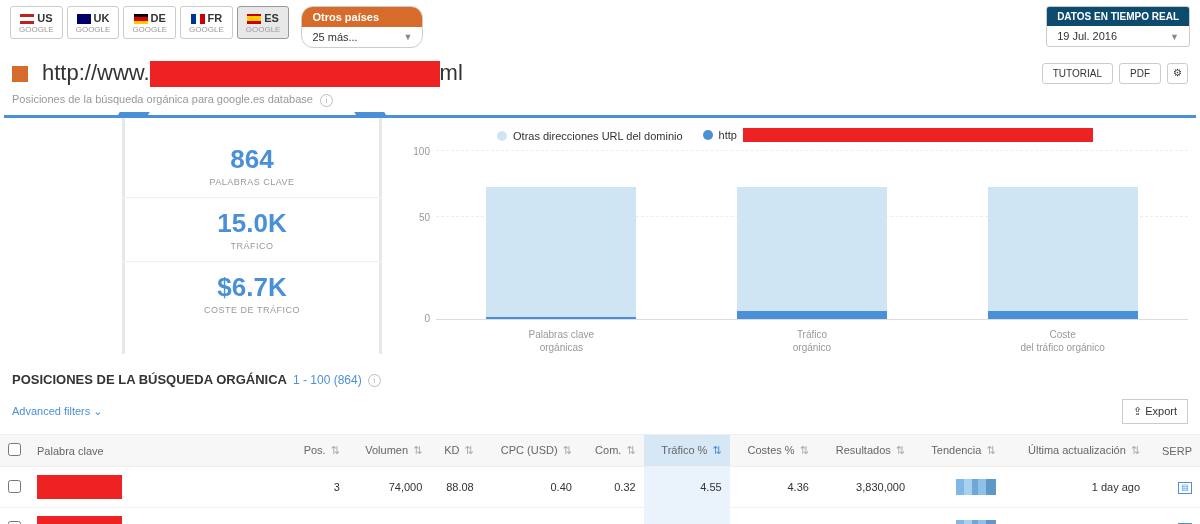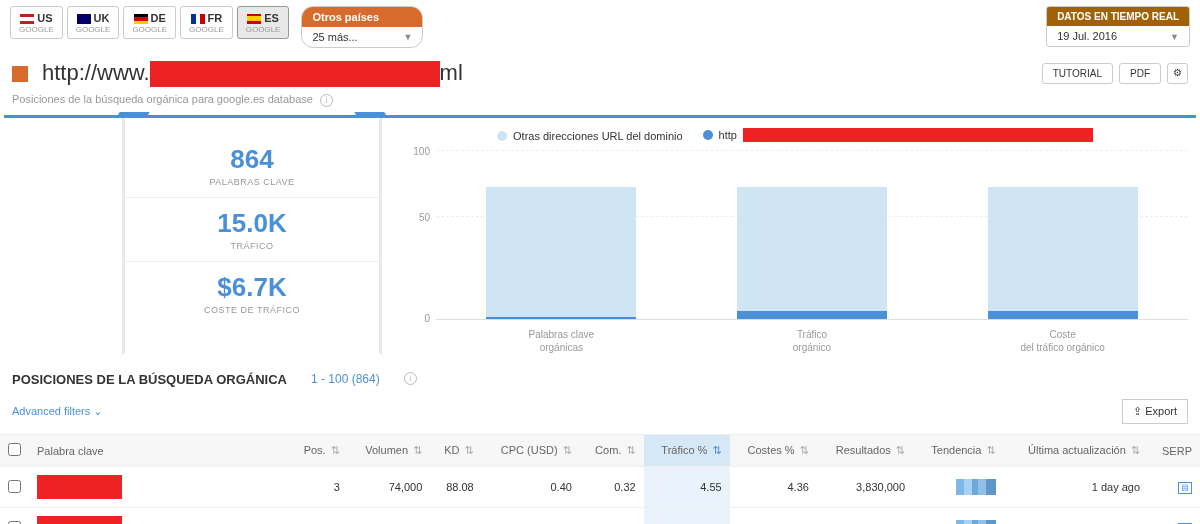--- a/index.html
+++ b/index.html
@@ -13,21 +13,21 @@
 .flag-us{background:linear-gradient(#b22 33%,#fff 33% 66%,#b22 66%)}
 .flag-uk{background:#006}
 .flag-de{background:linear-gradient(#000 33%,#d00 33% 66%,#fc0 66%)}
 .flag-fr{background:linear-gradient(90deg,#039 33%,#fff 33% 66%,#c00 66%)}
 .flag-es{background:linear-gradient(#c00 25%,#fc0 25% 75%,#c00 75%)}
 .other-box{display:flex;flex-direction:column;border:1px solid #ccc;border-radius:12px;overflow:hidden;margin-left:6px}
 .other-header{background:#d76b2c;color:#fff;padding:4px 10px;font-size:11px;font-weight:bold}
 .other-select{padding:4px 10px;font-size:11px;display:flex;justify-content:space-between;align-items:center;min-width:120px}
 .spacer{flex:1}
 .right-box{display:flex;flex-direction:column;border:1px solid #ccc;border-radius:3px;overflow:hidden}
-.right-header{background:#a16207;color:#fff;padding:4px 10px;font-size:10px;font-weight:bold}
+.right-header{background:#0c4a6e;color:#fff;padding:4px 10px;font-size:10px;font-weight:bold}
 .right-date{padding:4px 10px;font-size:11px;display:flex;justify-content:space-between;align-items:flex-end;min-width:115px}
 .url-row{display:flex;align-items:center;padding:6px 12px;gap:14px}
 .url-icon{width:16px;height:16px;background:#d76b2c}
 .url-text{font-size:22px;color:#333}
 .url-redact{display:inline-block;width:290px;height:26px;background:#ee2222;vertical-align:middle}
 .url-sub{padding:0 12px 8px;font-size:11px;color:#999}
 .url-sub .info{display:inline-block;width:13px;height:13px;border:1px solid #bbb;border-radius:50%;text-align:center;font-size:9px;color:#bbb;margin-left:4px}
 .top-right-btns{margin-left:auto;display:flex;gap:6px}
 .pill-btn{border:1px solid #ccc;border-radius:3px;padding:4px 10px;font-size:10px;background:#fff;cursor:pointer}
 .blue-line{height:3px;background:#4a90d9;margin:0 4px}
@@ -48,21 +48,21 @@
 .chart{display:flex;position:relative;height:170px}
 .y-axis{width:34px;position:relative}
 .y-tick{position:absolute;right:6px;font-size:10px;color:#999}
 .bars{flex:1;display:flex;align-items:flex-end;justify-content:space-around;border-bottom:1px solid #ddd;position:relative}
 .grid-line{position:absolute;left:0;right:0;border-top:1px dashed #eee}
 .bar-group{width:150px;display:flex;flex-direction:column;align-items:center}
 .bar{width:150px;position:relative}
 .bar-top{background:#cfe5f4}
 .bar-bottom{background:#4a90d9}
 .bar-label{text-align:center;font-size:10px;color:#999;margin-top:8px;line-height:1.3}
-.section-head{display:flex;align-items:flex-start;padding:18px 12px 8px;gap:24px}
+.section-head{display:flex;align-items:flex-end;padding:18px 12px 8px;gap:6px}
 .section-title{font-size:13px;font-weight:bold;color:#333;text-transform:uppercase}
 .section-range{font-size:12px;color:#4a90d9}
 .filter-row{display:flex;align-items:center;padding:4px 12px 10px;gap:10px}
 .filter-input{display:flex;border:1px solid #ccc}
 .filter-input input{border:none;padding:5px 8px;font-size:11px;width:150px;outline:none}
 .filter-input .search-btn{border-left:1px solid #ccc;padding:4px 6px;cursor:pointer;color:#888}
 .adv-link{color:#4a90d9;font-size:11px;cursor:pointer}
 .export-btn{margin-left:auto;border:1px solid #ccc;padding:5px 10px;font-size:11px;cursor:pointer}
 table{width:100%;border-collapse:collapse;font-size:11px}
 th{background:#f7f7f7;padding:8px;text-align:right;font-weight:normal;color:#666;border-top:1px solid #eee;border-bottom:1px solid #eee}

